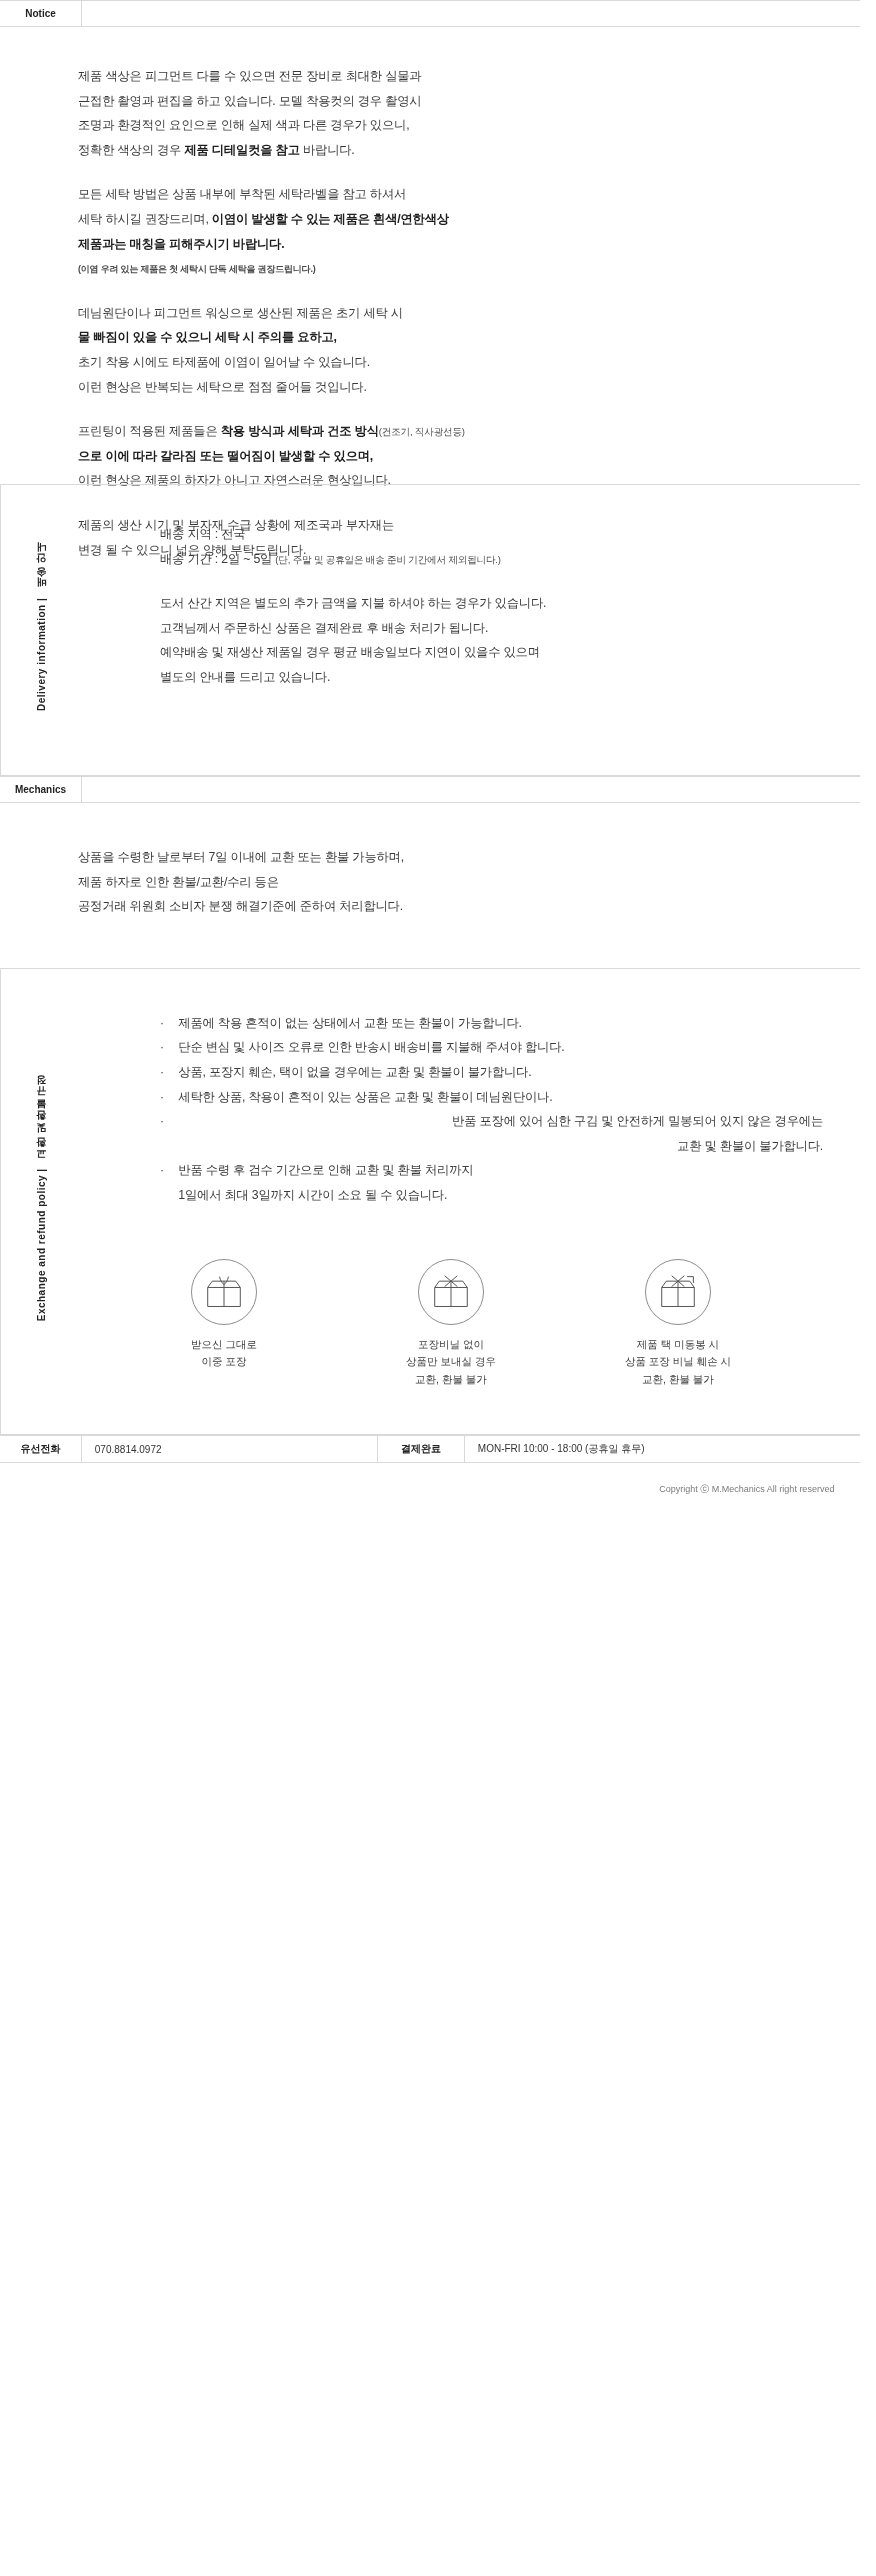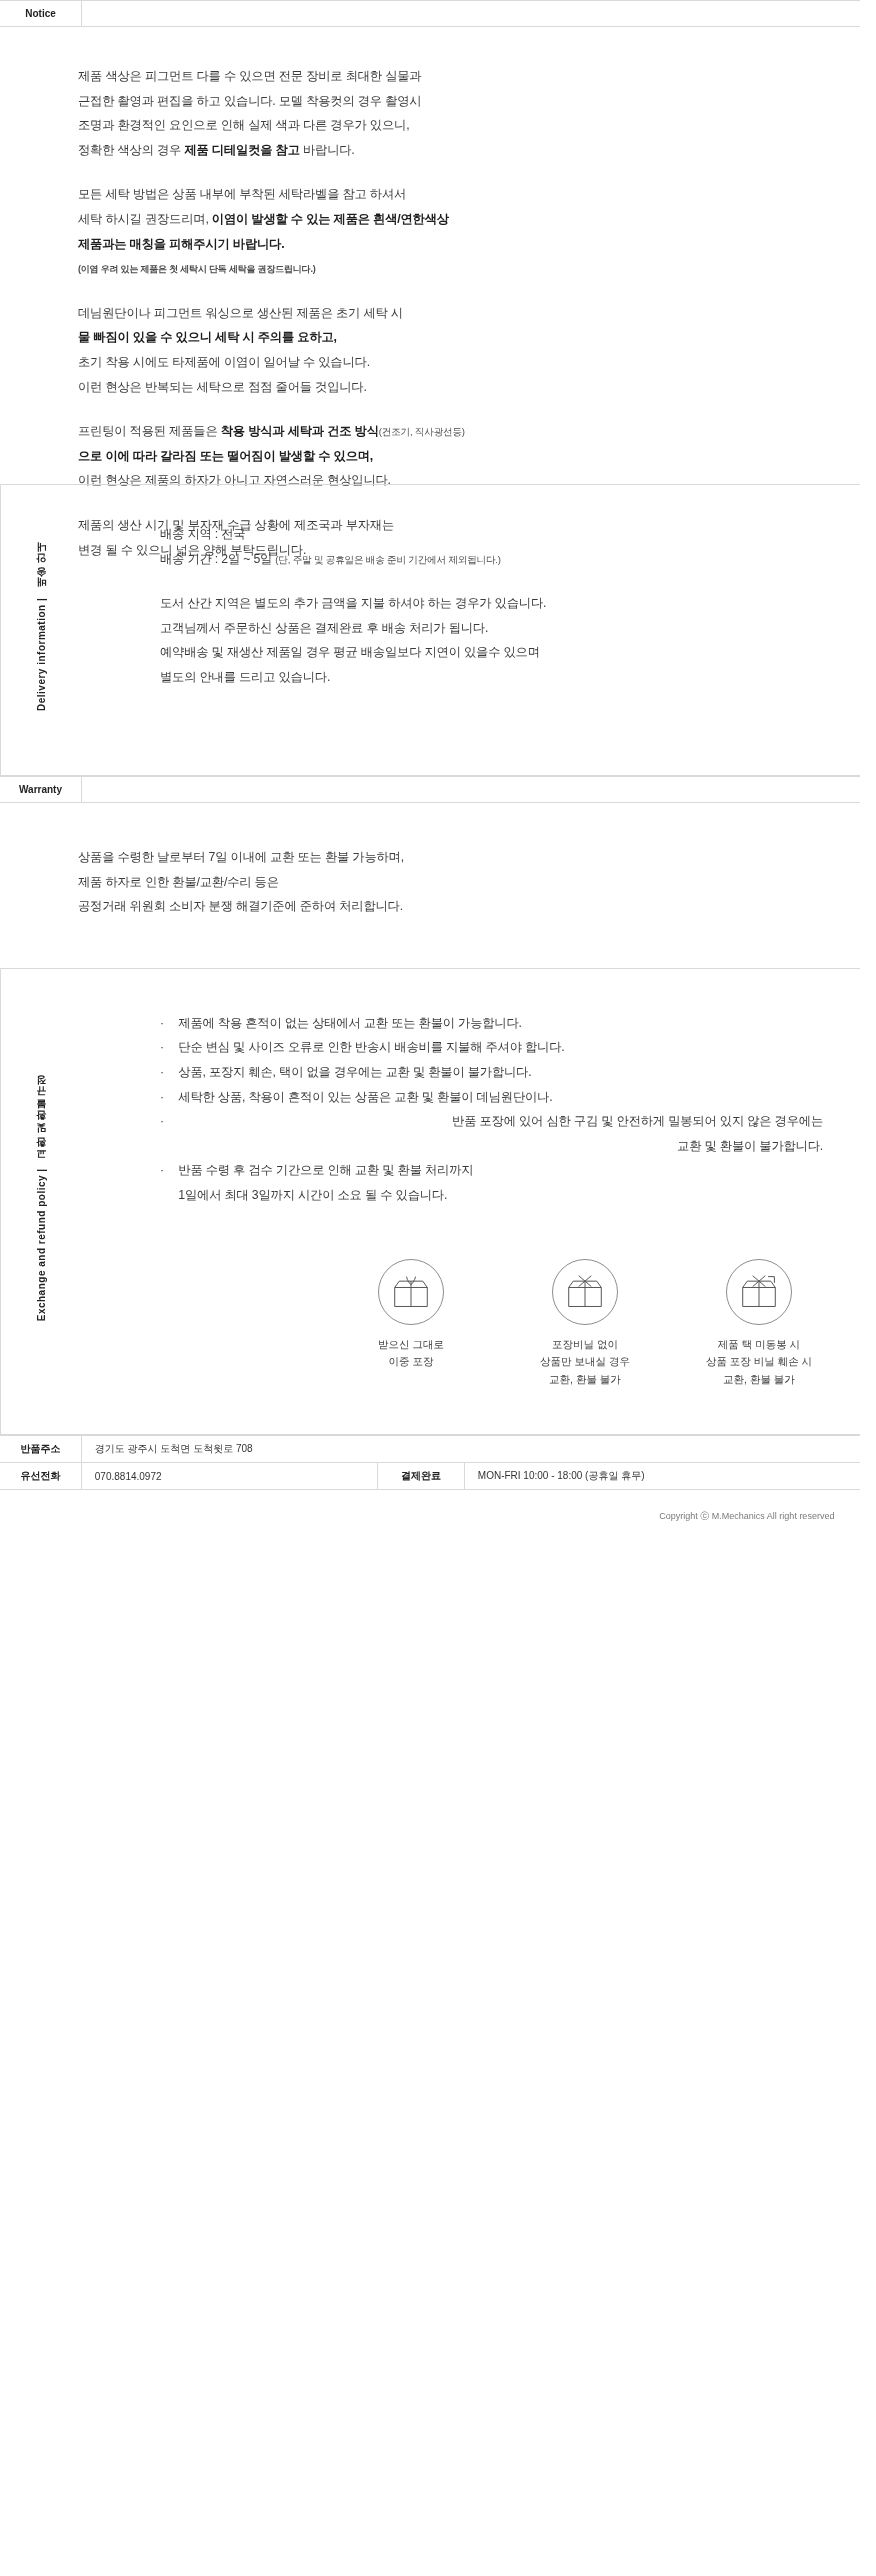--- a/index.html
+++ b/index.html
@@ -93,22 +93,22 @@
   }
   ul.bullets li .dot {
     position: absolute;
     left: 0; top: 0;
   }
   ul.bullets li .cont { display: block; padding-left: 7.3px; }
 
   
   .pack-row {
     display: flex;
-    justify-content: flex-end;
-    gap: 46px;
+    justify-content: flex-start;
+    gap: 99px;
     margin-top: 51px;
     padding-bottom: 18px;
   }
   .pack-item { width: 128px; text-align: center; }
   .pack-circle {
     width: 66px; height: 66px;
     margin: 0 auto 11px auto;
     border: 0.9px solid #8d8d8d;
     border-radius: 50%;
     position: relative;
@@ -221,21 +221,21 @@
       <p class="para">
         <span>도서 산간 지역은 별도의 추가 금액을 지불 하셔야 하는 경우가 있습니다.</span><br>
         <span>고객님께서 주문하신 상품은 결제완료 후 배송 처리가 됩니다.</span><br>
         <span>예약배송 및 재생산 제품일 경우 평균 배송일보다 지연이 있을수 있으며</span><br>
         <span>별도의 안내를 드리고 있습니다.</span>
       </p>
     </div>
   </div>
 
   <div class="hdr-only">
-    <div class="sec-label">Warranty</div>
+    <div class="sec-label">Mechanics</div>
     <div class="sec-body"></div>
   </div>
 
   <div class="warranty-body block">
     <p class="para">
       <span>상품을 수령한 날로부터 7일 이내에 교환 또는 환불 가능하며,</span><br>
       <span>제품 하자로 인한 환불/교환/수리 등은</span><br>
       <span>공정거래 위원회 소비자 분쟁 해결기준에 준하여 처리합니다.</span>
     </p>
   </div>
@@ -318,24 +318,20 @@
 상품 포장 비닐 훼손 시
 교환, 환불 불가</div>
         </div>
 
       </div>
     </div>
   </div>
 
   <div class="info-table">
     <div class="info-row">
-      <div class="cell-h">반품주소</div>
-      <div class="cell-v">경기도 광주시 도척면 도척윗로 708</div>
-    </div>
-    <div class="info-row">
       <div class="cell-h">유선전화</div>
       <div class="cell-v">070.8814.0972</div>
       <div class="cell-h2">결제완료</div>
       <div class="cell-v2">MON-FRI 10:00 - 18:00 (공휴일 휴무)</div>
     </div>
   </div>
 
   <div class="copyright">Copyright ⓒ M.Mechanics All right reserved</div>
 
 </div>

